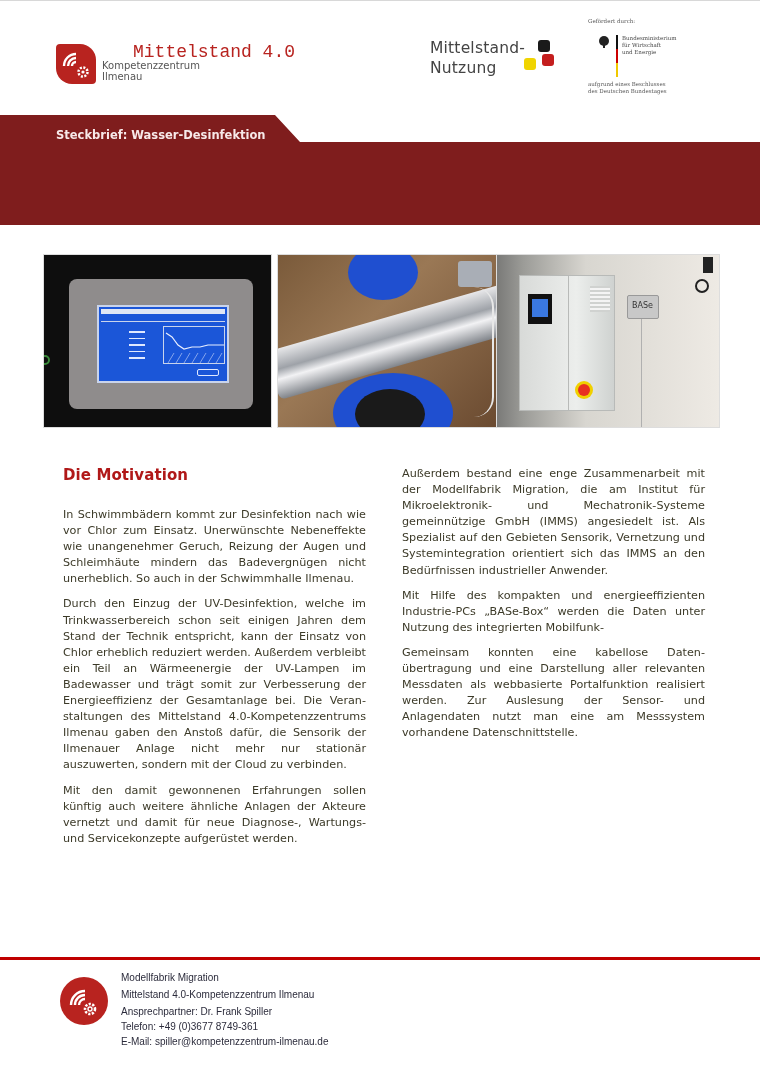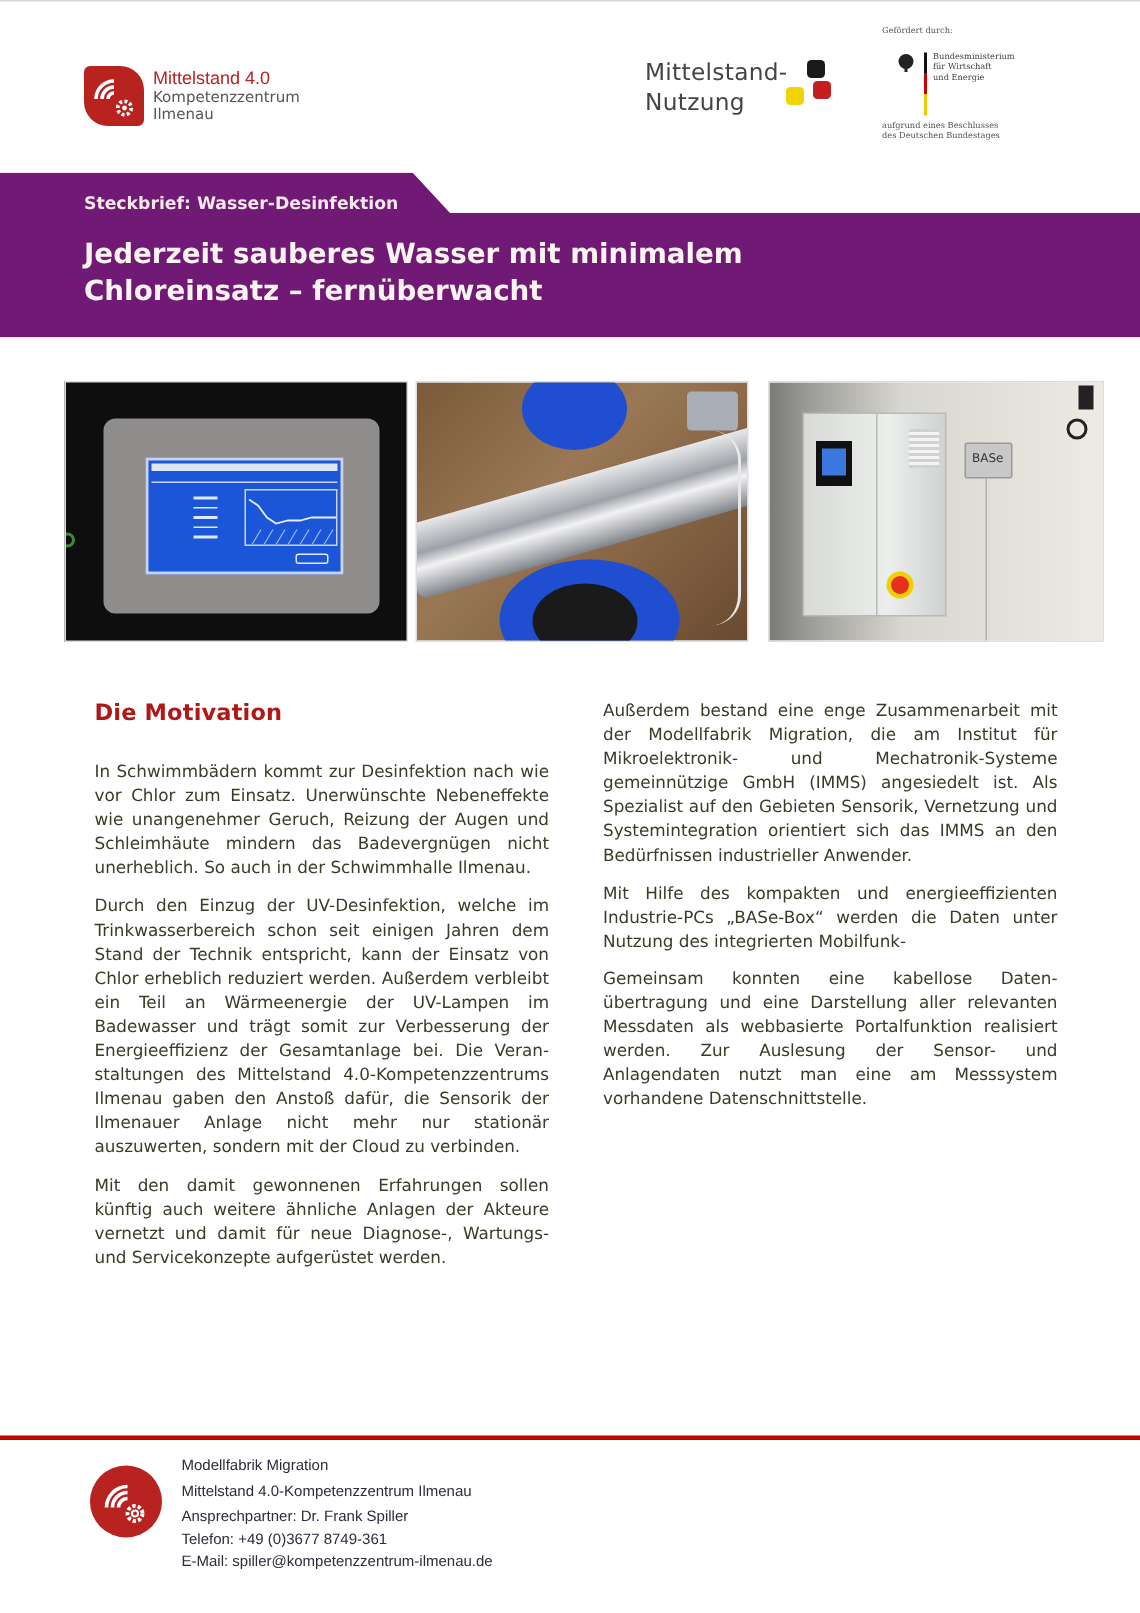--- a/index.html
+++ b/index.html
@@ -5,49 +5,49 @@
   * { box-sizing: border-box; margin: 0; padding: 0; }
   html, body { width: 760px; height: 1075px; background: #ffffff; overflow: hidden; }
   body { position: relative; font-family: "DejaVu Sans", sans-serif; color: #3a3a2a; }
 
   .top-border { position: absolute; left: 0; top: 0; width: 760px; height: 1px; background: #d8d8d8; }
 
   
   .logo-m40 { position: absolute; left: 56px; top: 44px; display: flex; align-items: flex-start; }
   .logo-m40 .badge { width: 40px; height: 40px; background: #b8231f; border-radius: 4px 16px 4px 16px; position: relative; margin-right: 6px; }
   .logo-m40 .badge svg { position: absolute; left: 4px; top: 4px; }
-  .logo-m40 .t1 { font-family: Liberation Sans, sans-serif; font-size: 12px; color: #b8231f; line-height: 16px; }
+  .logo-m40 .t1 { font-family: Liberation Mono, monospace; font-size: 18px; color: #b8231f; line-height: 16px; margin-left: 31px; }
   .logo-m40 .t2 { font-family: "DejaVu Sans", sans-serif; font-size: 10px; color: #555; line-height: 11px; }
 
   .logo-md { position: absolute; left: 430px; top: 38px; }
   .logo-md .txt { font-family: "DejaVu Sans", sans-serif; font-size: 15.5px; color: #444; line-height: 20px; letter-spacing: 0.2px; }
   .logo-md .sq { position: absolute; width: 12px; height: 12px; border-radius: 3px; }
   .sq.black { left: 108px; top: 2px; background: #1a1a1a; }
   .sq.red { left: 112px; top: 16px; background: #c41e1e; }
   .sq.yellow { left: 94px; top: 20px; background: #f0d400; }
 
   .bmwi { position: absolute; left: 588px; top: 18px; width: 150px; }
   .bmwi .small { font-family: "DejaVu Serif", serif; font-size: 5.5px; color: #555; line-height: 7px; }
   .bmwi .row { display: flex; margin-top: 10px; margin-left: 10px; }
   .bmwi .eagle { width: 12px; height: 14px; margin-right: 6px; }
   .bmwi .flag { width: 2px; height: 42px; background: linear-gradient(#111 0 33%, #cc0000 33% 66%, #f0c800 66% 100%); margin-right: 4px; }
   .bmwi .ministry { font-family: "DejaVu Serif", serif; font-size: 5.5px; color: #444; line-height: 7px; }
   .bmwi .bottom { margin-top: 4px; }
 
   
-  .banner { position: absolute; left: 0; top: 115px; width: 760px; height: 110px; background: #701a75;
+  .banner { position: absolute; left: 0; top: 115px; width: 760px; height: 110px; background: #7f1d1d;
             clip-path: polygon(0 0, 275px 0, 300px 27px, 760px 27px, 760px 110px, 0 110px); }
   .banner .kicker { position: absolute; left: 56px; top: 13px; font-family: "DejaVu Sans", sans-serif; font-weight: bold; font-size: 11.5px; color: #f7e9e9; }
   .banner .title { position: absolute; left: 56px; top: 42px; font-family: "DejaVu Sans", sans-serif; font-weight: bold; font-size: 18.5px; color: #fbf3ee; line-height: 25px; }
 
   
   .photo { position: absolute; top: 254px; height: 174px; border: 1px solid #ddd; overflow: hidden; }
   .photo1 { left: 43px; width: 229px; background: #0e0e0e; }
   .photo2 { left: 277px; width: 222px; background: linear-gradient(135deg, #7a5a3a 0%, #9a7855 40%, #6a4a30 100%); }
-  .photo3 { left: 512px; width: 224px; background: linear-gradient(90deg, #7a7a78 0%, #9c9c98 12%, #d8d6d0 40%, #eeeae4 100%); }
+  .photo3 { left: 496px; width: 224px; background: linear-gradient(90deg, #7a7a78 0%, #9c9c98 12%, #d8d6d0 40%, #eeeae4 100%); }
 
   
   .p1-bezel { position: absolute; left: 25px; top: 24px; width: 184px; height: 130px; background: #8f8c8c; border-radius: 8px; }
   .p1-screen { position: absolute; left: 53px; top: 50px; width: 132px; height: 78px; background: #1b56d8; border: 2px solid #c9d4ec; }
   .p1-screen .bar { position: absolute; left: 2px; top: 2px; right: 2px; height: 5px; background: #dfe6f5; }
   .p1-screen .head { position: absolute; left: 2px; top: 9px; right: 2px; height: 6px; border-bottom: 1px solid #c9d4ec; }
   .p1-screen .vals { position: absolute; left: 6px; top: 19px; width: 54px; }
   .p1-screen .vals i { display: block; height: 1.5px; background: #dfe8ff; margin: 5px 0 5px 24px; width: 16px; }
   .p1-screen .graph { position: absolute; left: 64px; top: 19px; width: 62px; height: 38px; border: 1px solid #c9d4ec; }
   .p1-screen .btn { position: absolute; right: 8px; bottom: 5px; width: 22px; height: 7px; border: 1px solid #e0e8ff; border-radius: 2px; }
@@ -131,24 +131,20 @@
       <div class="ministry">für Wirtschaft</div>
       <div class="ministry">und Energie</div>
     </div>
   </div>
   <div class="small bottom">aufgrund eines Beschlusses</div>
   <div class="small">des Deutschen Bundestages</div>
 </div>
 
 <div class="banner">
   <div class="kicker">Steckbrief: Wasser-Desinfektion</div>
-  <div class="title">
-    <div>Jederzeit sauberes Wasser mit minimalem</div>
-    <div>Chloreinsatz – fernüberwacht</div>
-  </div>
 </div>
 
 <div class="photo photo1">
   <div class="p1-green"></div>
   <div class="p1-bezel"></div>
   <div class="p1-screen">
     <div class="bar"></div>
     <div class="head"></div>
     <div class="vals">
         <i></i>

